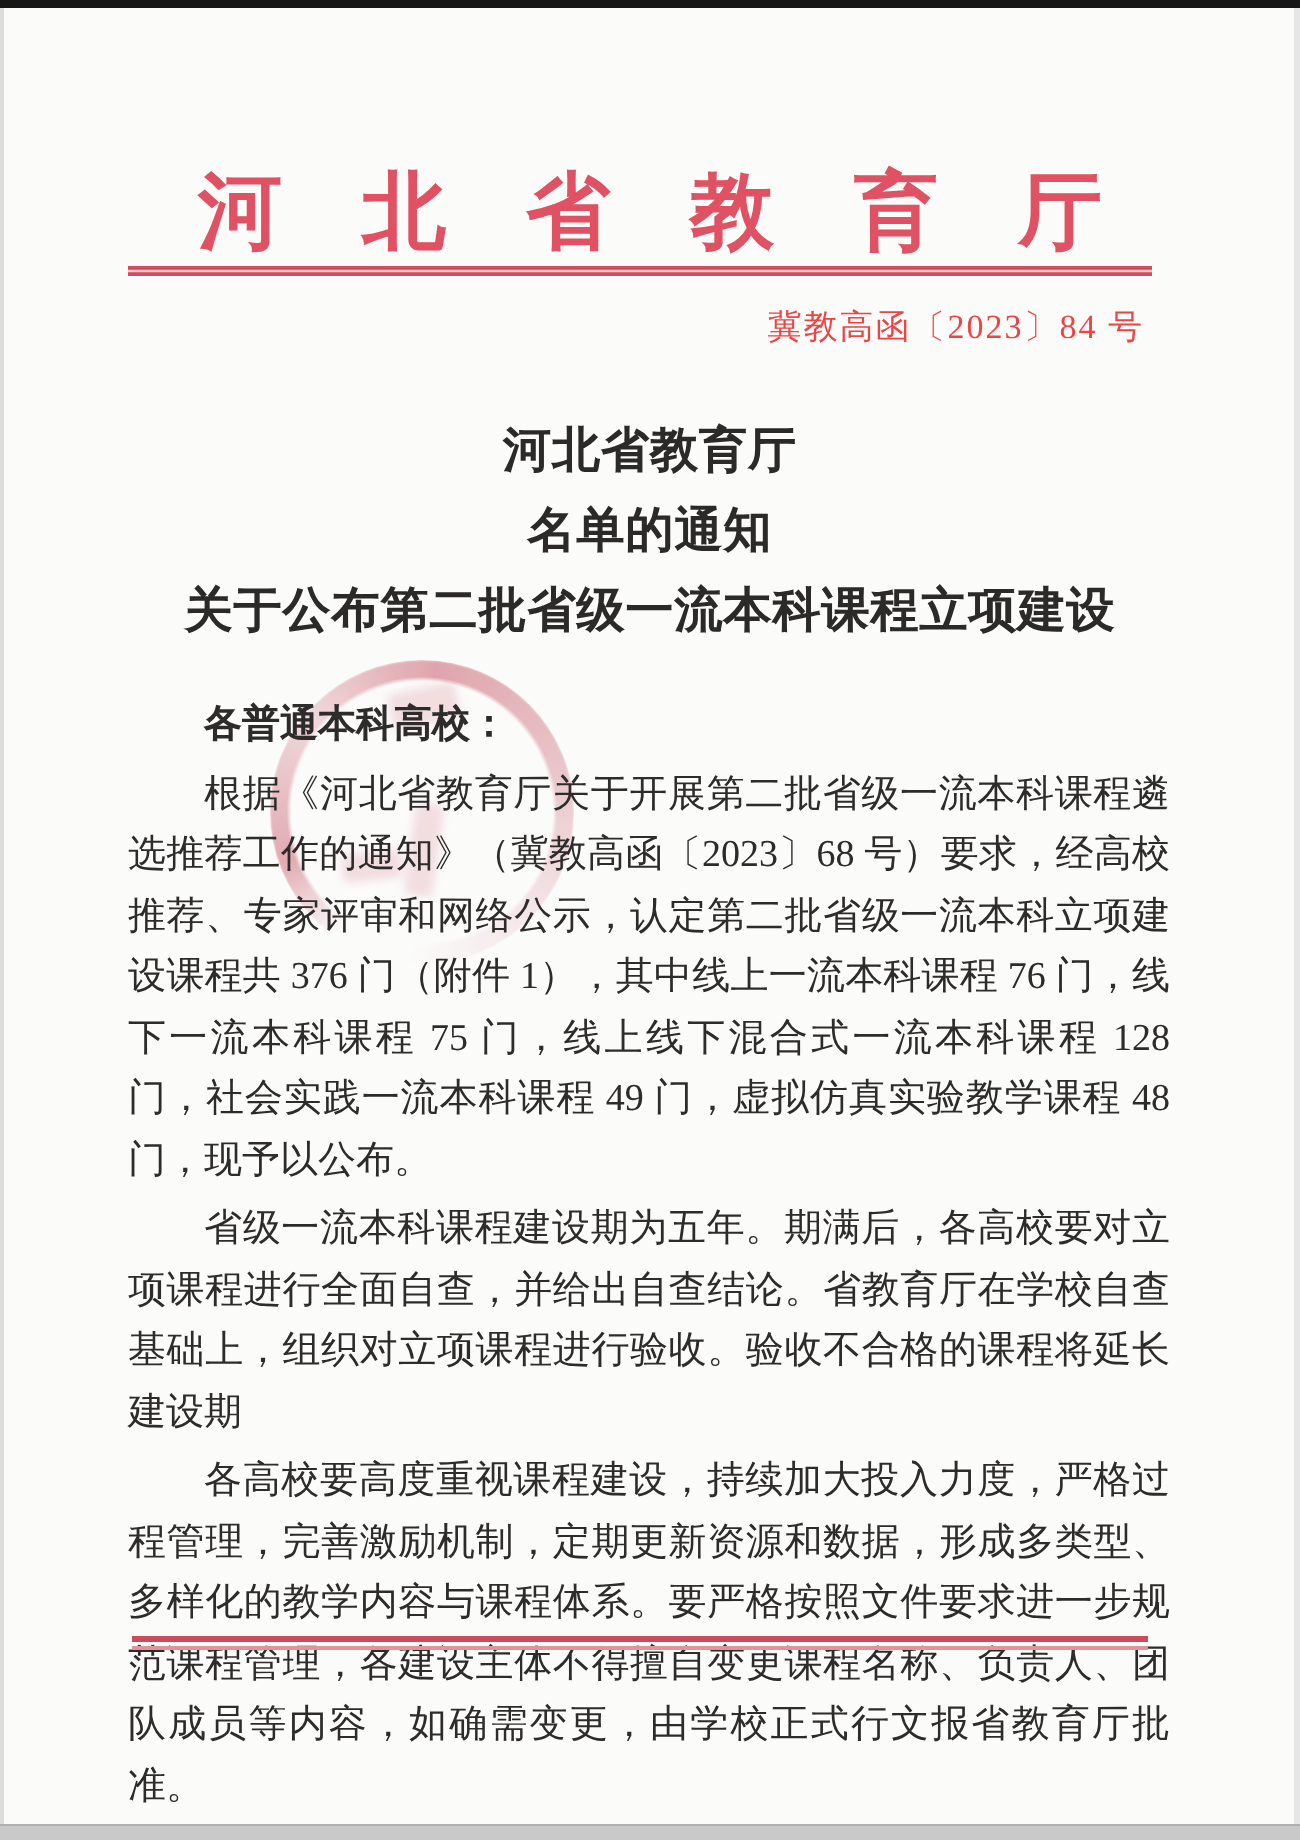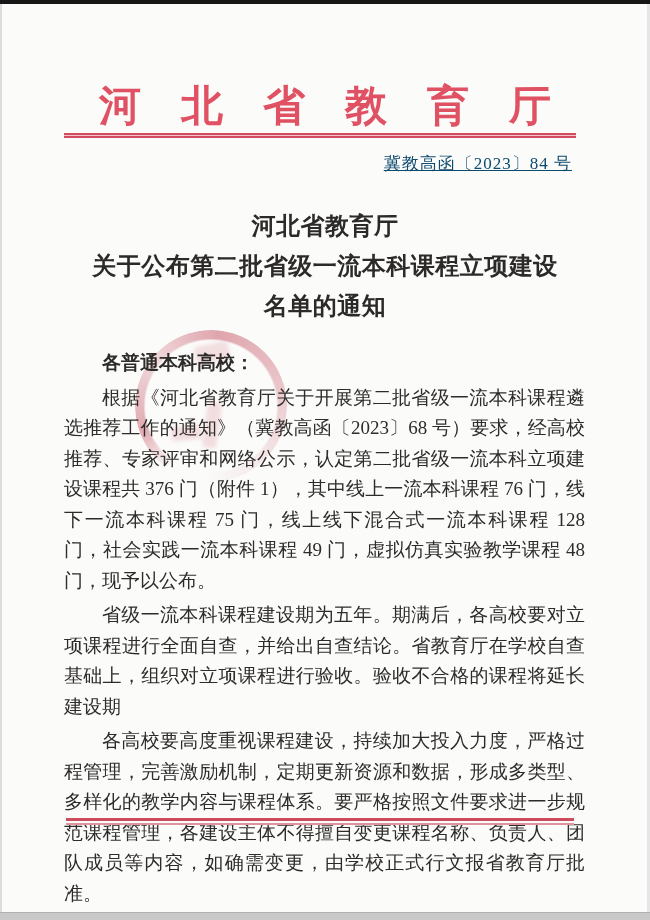--- a/index.html
+++ b/index.html
@@ -47,24 +47,23 @@
     width: 512px; height: 5px;
     background: linear-gradient(to bottom,
       #cf4d5d 0%, #cf4d5d 32%,
       #f2c3c9 45%, #f2c3c9 55%,
       #cf4d5d 68%, #cf4d5d 100%);
   }
   .doc-number {
     position: absolute;
     top: 152px; right: 78px;
     font-size: 17px;
-    color: #0c4a6e;
+    color: #ef4444;
     letter-spacing: 1px;
     white-space: nowrap;
-    text-decoration: underline;
   }
   
   .notice-title {
     position: absolute;
     top: 206px; left: 40px;
     width: 570px;
     text-align: center;
     font-size: 24px;
     font-weight: 700;
     line-height: 40px;
@@ -140,22 +139,22 @@
   <div class="edge-top"></div>
 
   <div class="letterhead-name">河北省教育厅</div>
 
   <div class="letterhead-rule"></div>
 
   <div class="doc-number">冀教高函〔2023〕84 号</div>
 
   <div class="notice-title">
     <div>河北省教育厅</div>
+    <div>名单的通知</div>
     <div>关于公布第二批省级一流本科课程立项建设</div>
-    <div>名单的通知</div>
   </div>
 
   <div class="seal">
     <div class="seal-ring"></div>
     <div class="seal-mark-1"></div>
     <div class="seal-mark-2"></div>
     <div class="seal-mark-3"></div>
   </div>
 
   <div class="body-text">

